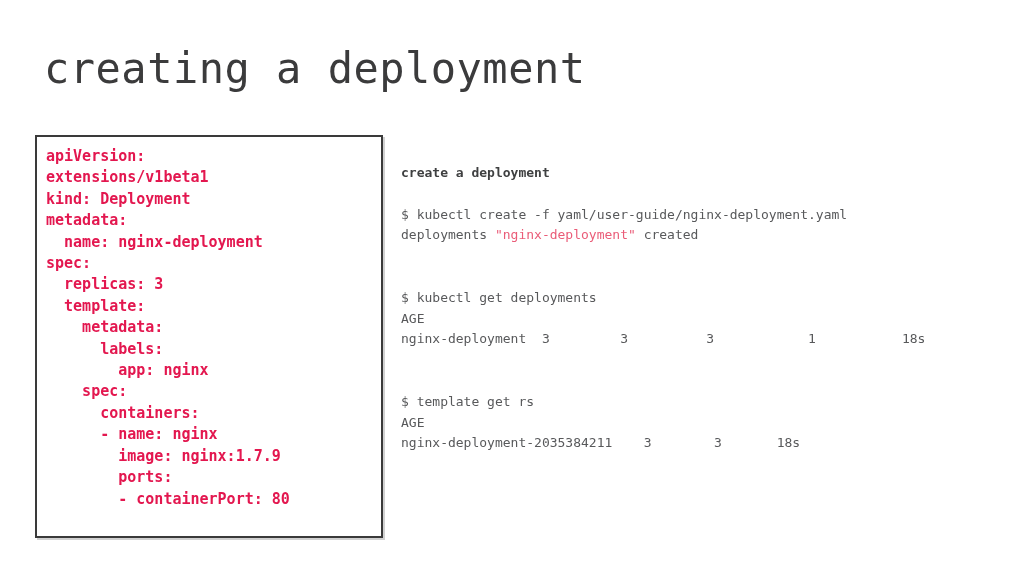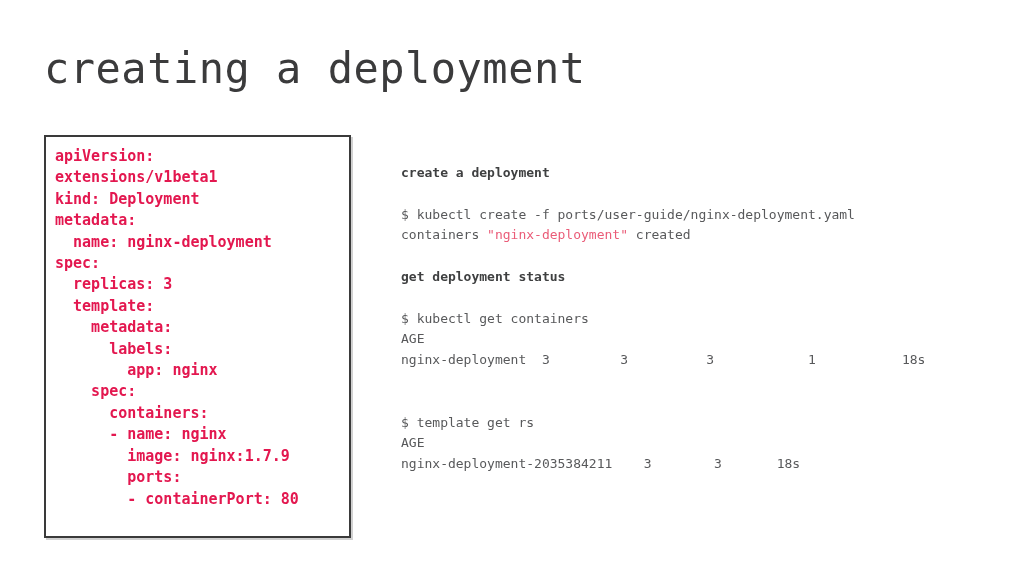--- a/index.html
+++ b/index.html
@@ -19,22 +19,22 @@
     font-size: 42px;
     font-weight: normal;
     letter-spacing: 0.5px;
     color: var(--title, #3b3b3c);
     font-family: "DejaVu Sans Mono", monospace;
     white-space: pre;
   }
 
   .yaml-box {
     position: absolute;
-    left: 44px; top: 135px;
-    width: 307px; height: 403px;
+    left: 35px; top: 135px;
+    width: 348px; height: 403px;
     box-sizing: border-box;
     border: 2px solid var(--box_border, #3a3a3a);
     box-shadow: 2px 2px 0 rgba(0,0,0,0.18);
     background: #ffffff;
   }
   .yaml-box pre {
     margin: 0;
     padding: 9px 4px 0 9px;
     font-family: "DejaVu Sans Mono", monospace;
     font-size: 15px;
@@ -79,26 +79,25 @@
       containers:
       - name: nginx
         image: nginx:1.7.9
         ports:
         - containerPort: 80</pre>
   </div>
 
   <div class="terminal">
       <div class="tline"><span class="s-bold">create a deployment</span></div>
       <div class="tline">&nbsp;</div>
-      <div class="tline"><span class="s-plain">$ kubectl create -f ports/user-guide/nginx-deployment.yaml</span></div>
-      <div class="tline"><span class="s-plain">containers </span><span class="s-red">"nginx-deployment"</span><span class="s-plain"> created</span></div>
+      <div class="tline"><span class="s-plain">$ kubectl create -f yaml/user-guide/nginx-deployment.yaml</span></div>
+      <div class="tline"><span class="s-plain">deployments </span><span class="s-red">"nginx-deployment"</span><span class="s-plain"> created</span></div>
       <div class="tline">&nbsp;</div>
-      <div class="tline"><span class="s-bold">get deployment status</span></div>
       <div class="tline">&nbsp;</div>
-      <div class="tline"><span class="s-plain">$ kubectl get containers</span></div>
+      <div class="tline"><span class="s-plain">$ kubectl get deployments</span></div>
       <div class="tline"><span class="s-plain">AGE</span></div>
       <div class="tline"><span class="s-plain">nginx-deployment  3         3          3            1           18s</span></div>
       <div class="tline">&nbsp;</div>
       <div class="tline">&nbsp;</div>
       <div class="tline"><span class="s-plain">$ template get rs</span></div>
       <div class="tline"><span class="s-plain">AGE</span></div>
       <div class="tline"><span class="s-plain">nginx-deployment-2035384211    3        3       18s</span></div>
     </div>
 
 </div>

